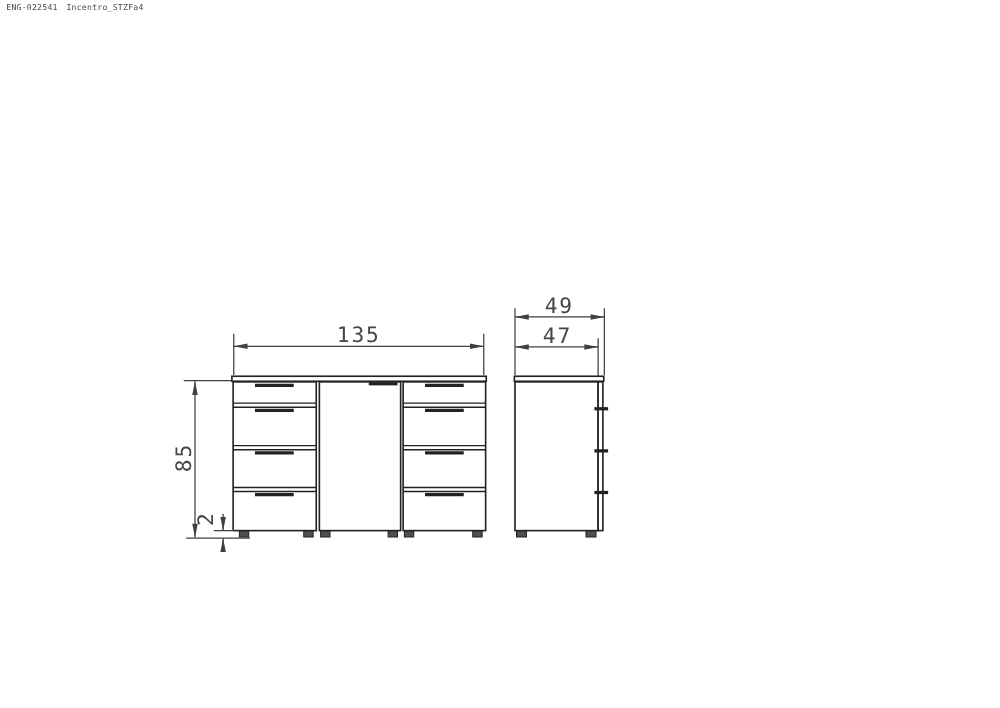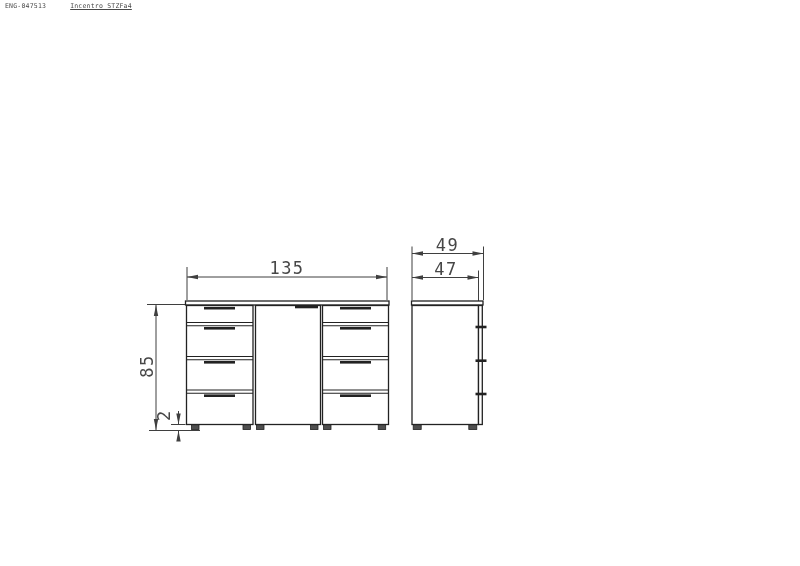--- a/index.html
+++ b/index.html
@@ -8,40 +8,40 @@
   html,body{margin:0;padding:0;}
   body{
     width:800px;height:566px;background:var(--bg);
     font-family:"DejaVu Sans Mono", monospace;
     position:relative;overflow:hidden;
   }
   .doc-header{
     position:absolute;left:5px;top:2px;
     font-size:6.5px;letter-spacing:.2px;color:#4a4a4a;white-space:nowrap;
   }
-  .doc-header .model{margin-left:24px;text-decoration:underline;}
+  .doc-header .model{margin-left:7px;}
   svg{position:absolute;left:0;top:0;}
   .obj{stroke:var(--line);stroke-width:1.3;fill:#ffffff;}
   .obj-line{stroke:var(--line);stroke-width:1.1;fill:none;}
   .groove{stroke:var(--line);stroke-width:2.6;fill:none;}
   .tick{stroke:var(--line);stroke-width:2.6;fill:none;}
   .foot{fill:var(--feet);stroke:var(--line);stroke-width:.8;}
   .dim{stroke:var(--dim);stroke-width:1;fill:none;}
   .arrow{fill:var(--dim);stroke:none;}
   .dim-text{
     fill:var(--dimtext);
     font-family:"DejaVu Sans Mono", monospace;
     font-size:17px;letter-spacing:1.5px;
   }
 </style>
 </head>
 <body>
 
 <div class="doc-header">
-  <span>ENG-047513</span><span class="model">Incentro_STZFa4</span>
+  <span>ENG-022541</span><span class="model">Incentro_STZFa4</span>
 </div>
 
 <svg width="800" height="566" viewBox="0 0 800 566">
 
   <g>
 
     <line class="dim" x1="187" y1="267" x2="187" y2="300"></line>
     <line class="dim" x1="387" y1="267" x2="387" y2="300"></line>
     <line class="dim" x1="187" y1="277" x2="387" y2="277"></line>
     <polygon class="arrow" points="187,277 198,274.8 198,279.2"></polygon>

